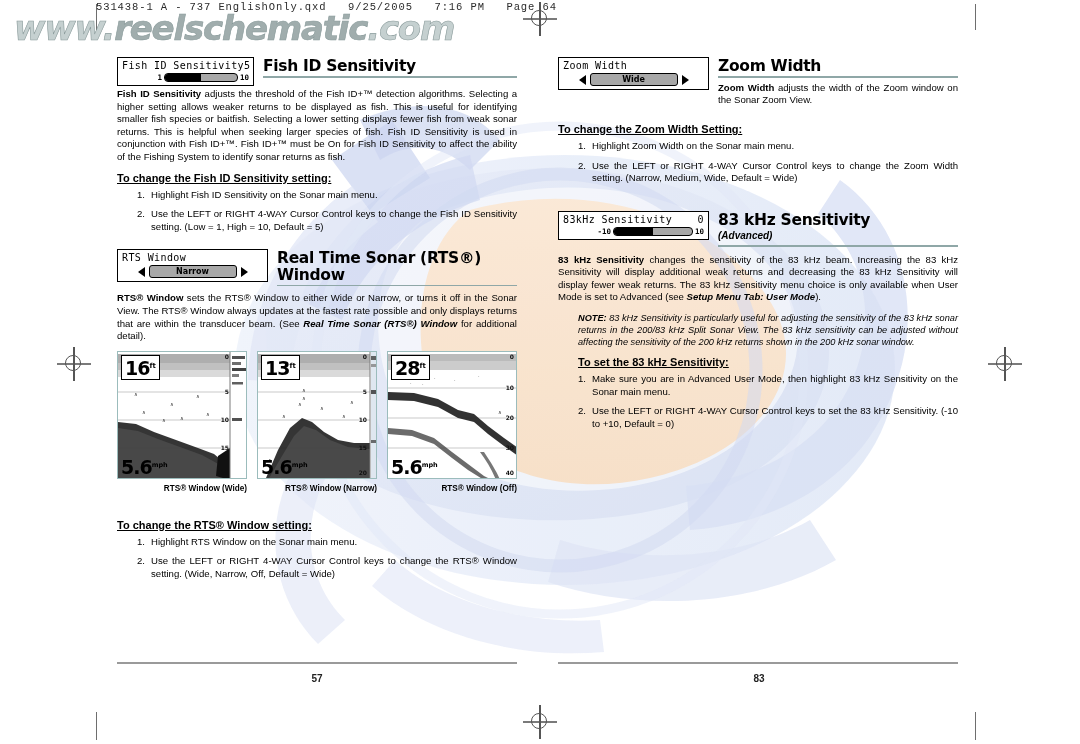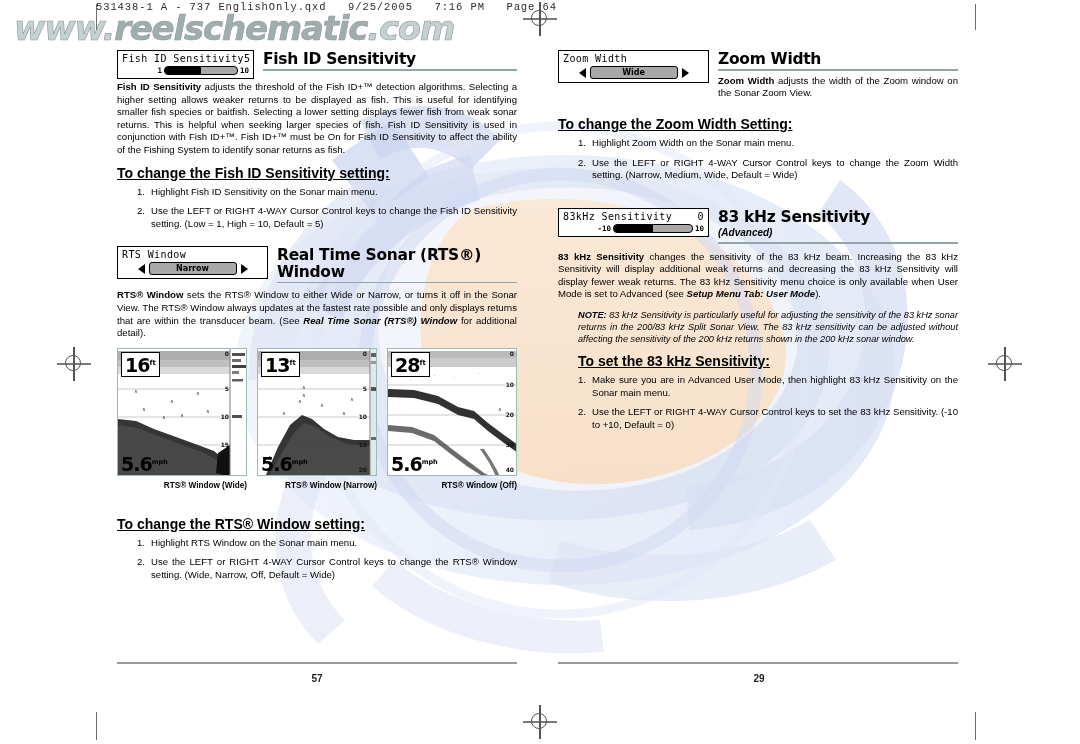--- a/index.html
+++ b/index.html
@@ -78,21 +78,21 @@
 
   .crop-line {
     position: absolute;
     background: #6e6e6e;
     z-index: 3;
   }
 
   
   .page-col {
     position: absolute;
-    top: 50px;
+    top: 57px;
     width: 400px;
     z-index: 2;
   }
   #col-left  { left: 117px; }
   #col-right { left: 558px; }
 
   .footer-rule {
     position: absolute;
     height: 1.5px;
     background: #9a9a9a;
@@ -140,21 +140,21 @@
     text-align: justify;
     margin: 0 0 8px 0;
     color: #000;
   }
   .body-p b { font-weight: bold; }
   .body-p i { font-style: italic; }
 
   .sub-head {
     font-family: "Liberation Sans", sans-serif;
     font-weight: bold;
-    font-size: 14px;
+    font-size: 11px;
     text-decoration: underline;
     margin: 8px 0 5px 0;
   }
 
   ol.steps {
     margin: 0 0 0 0;
     padding: 0 0 0 20px;
     list-style: none;
     counter-reset: stepc;
   }
@@ -657,13 +657,13 @@
   <ol class="steps" style="padding-left:20px;">
     <li>Make sure you are in Advanced User Mode, then highlight 83 kHz Sensitivity on the Sonar main menu.</li>
     <li>Use the LEFT or RIGHT 4-WAY Cursor Control keys to set the 83 kHz Sensitivity. (-10 to +10, Default = 0)</li>
   </ol>
 </div>
 
 <div class="footer-rule" style="left:117px; top:662px; width:400px;"></div>
 <div class="page-num" style="left:297px; top:673px;">57</div>
 
 <div class="footer-rule" style="left:558px; top:662px; width:400px;"></div>
-<div class="page-num" style="left:739px; top:673px;">29</div>
+<div class="page-num" style="left:739px; top:673px;">83</div>
 
 </body></html>

